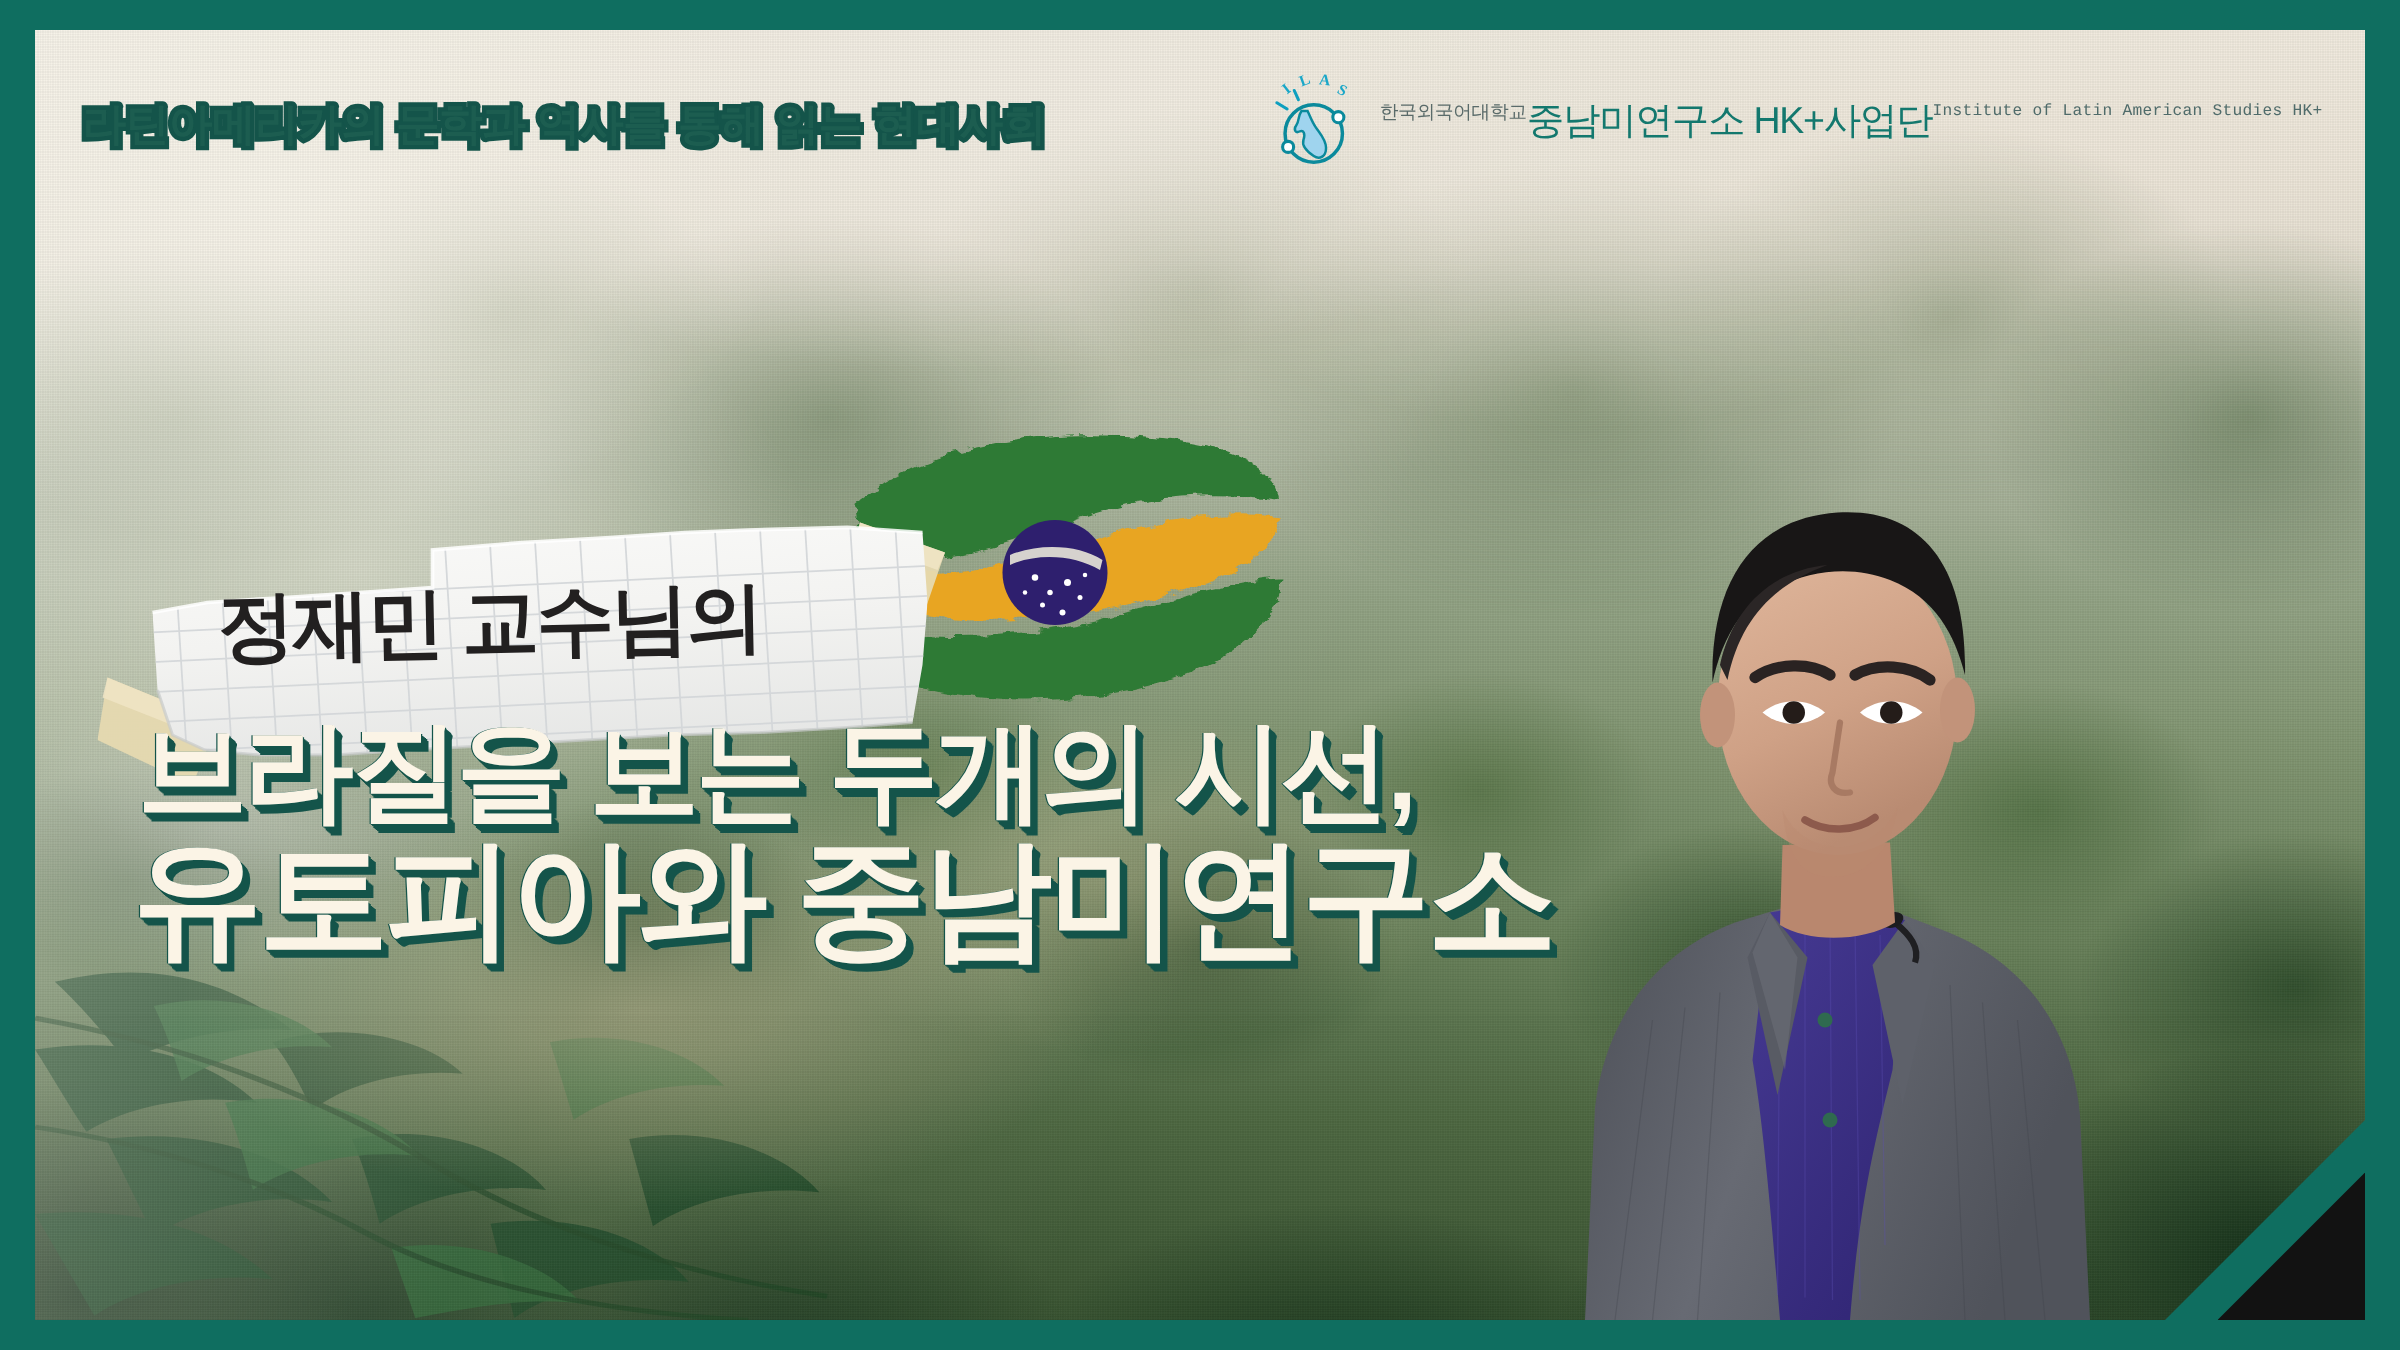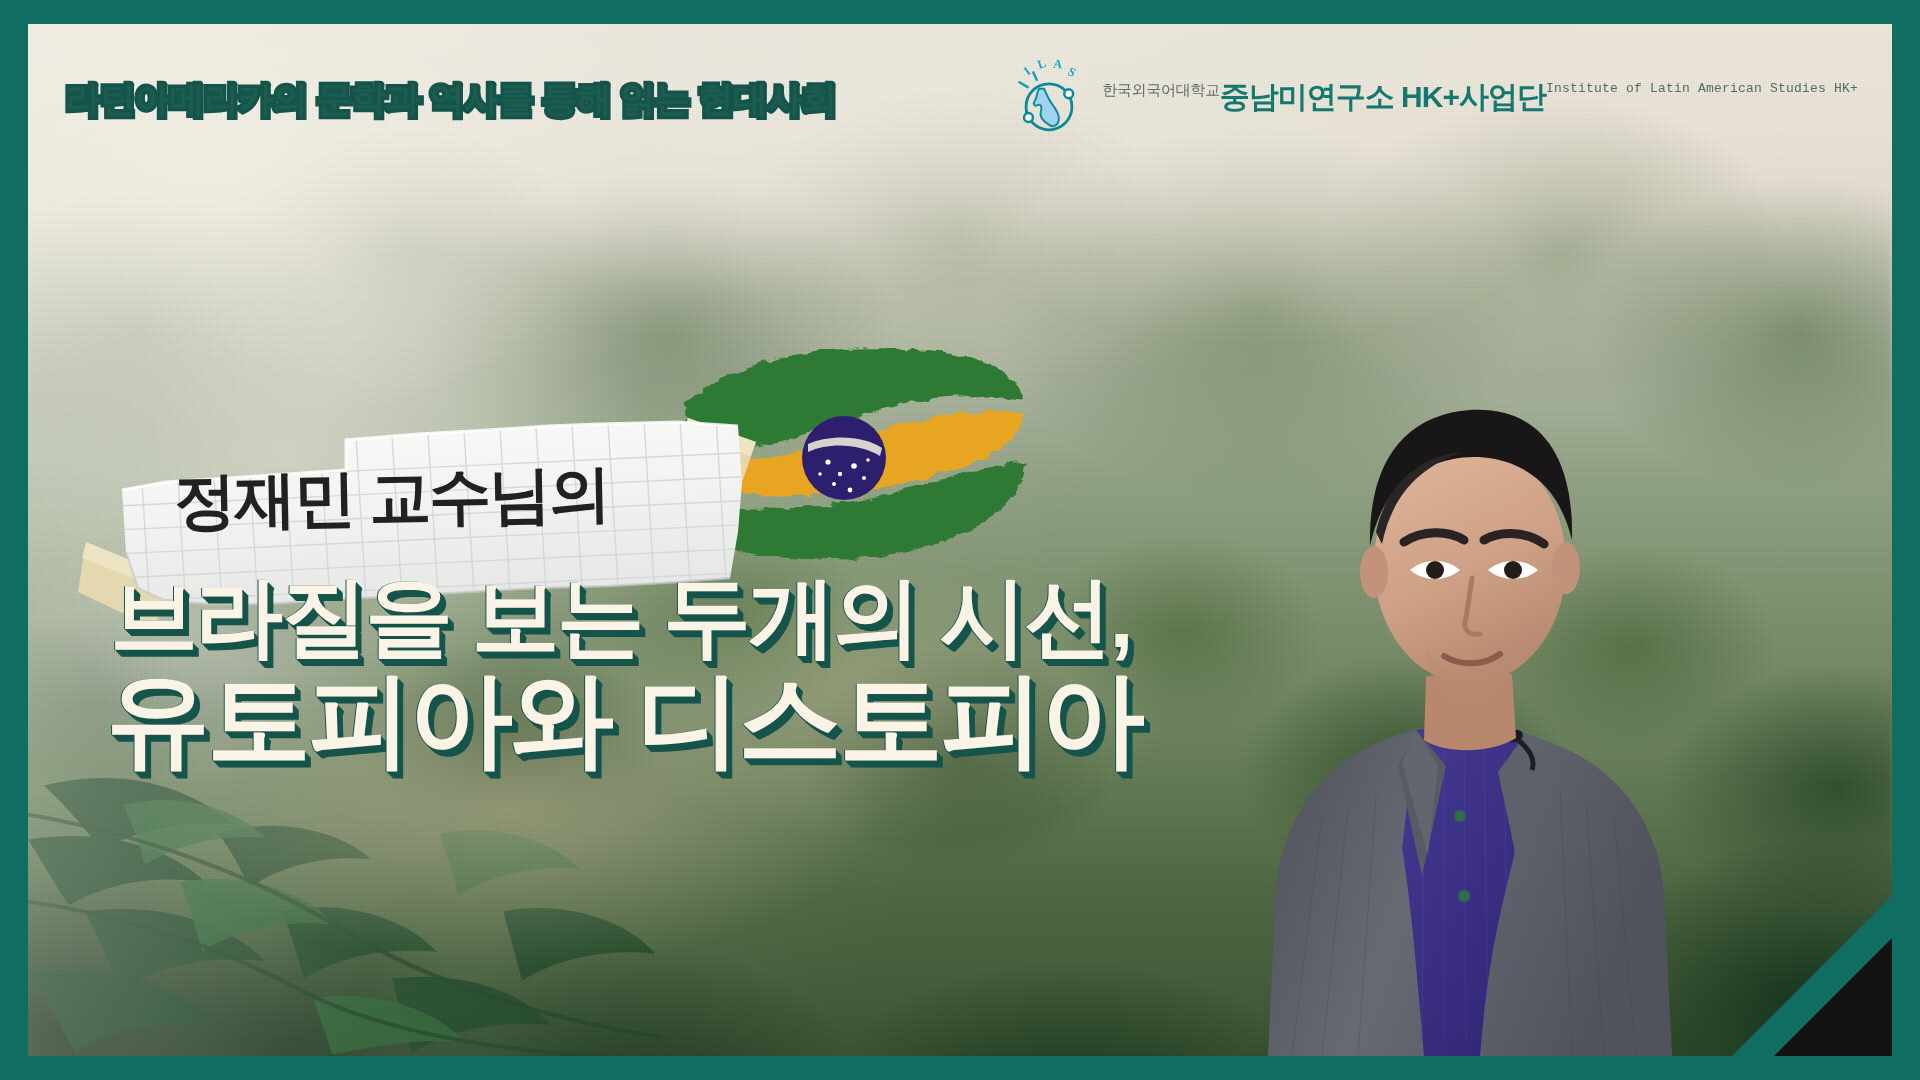--- a/index.html
+++ b/index.html
@@ -109,21 +109,21 @@
     color:#1c5d50;
     white-space:nowrap;
   }
 
   
   #logo { position:absolute; right:34px; top:32px; display:flex; align-items:center; gap:12px; }
   #logo-mark { width:82px; height:82px; flex:0 0 auto; }
   #logo-text { display:flex; flex-direction:row; line-height:1; padding-top:4px; }
   #logo-univ { font-size:15px; color:#5a6b6a; letter-spacing:-0.3px; margin-bottom:5px; }
   #logo-name {
-    font-size:30px; font-weight:700; letter-spacing:-1px;
+    font-size:30px; font-weight:400; letter-spacing:-1px;
     color:#13786e; margin-bottom:5px; white-space:nowrap;
   }
   #logo-en {
     font-family:Liberation Mono, monospace;
     font-size:13px; color:#4f6b6a; letter-spacing:0.2px; white-space:nowrap;
   }
 
   
   #flag-brush { position:absolute; left:640px; top:310px; width:360px; height:240px; }
   #flag-brush svg { width:100%; height:100%; display:block; }
@@ -327,21 +327,21 @@
         <path d="M44 108 L88 100 L150 96 L210 92 L268 88 L268 58 L340 52 L410 48 L470 44
                  L520 42 L600 40 L660 44" fill="none" stroke="#ffffff" stroke-width="3" opacity=".85"></path>
         <path d="M652 196 L600 200 L530 204 L460 206 L390 210 L320 214 L250 218 L190 222
                  L130 222 L86 218 L60 206 L48 170" fill="none" stroke="#c8cacb" stroke-width="2.4" opacity=".7"></path>
       </svg>
       <div id="paper-text">정재민 교수님의</div>
     </div>
 
     <div id="main-title">
       <div class="title-line" id="title-line-1">브라질을 보는 두개의 시선,</div>
-      <div class="title-line" id="title-line-2">유토피아와 디스토피아</div>
+      <div class="title-line" id="title-line-2">유토피아와 중남미연구소</div>
     </div>
 
     <div id="presenter">
       <svg viewBox="0 0 520 760" aria-hidden="true">
         <defs>
           <linearGradient id="jacketG" x1="0" y1="0" x2="1" y2="0.3">
             <stop offset="0%" stop-color="#4d5058"></stop>
             <stop offset="45%" stop-color="#676a73"></stop>
             <stop offset="100%" stop-color="#50535b"></stop>
           </linearGradient>

